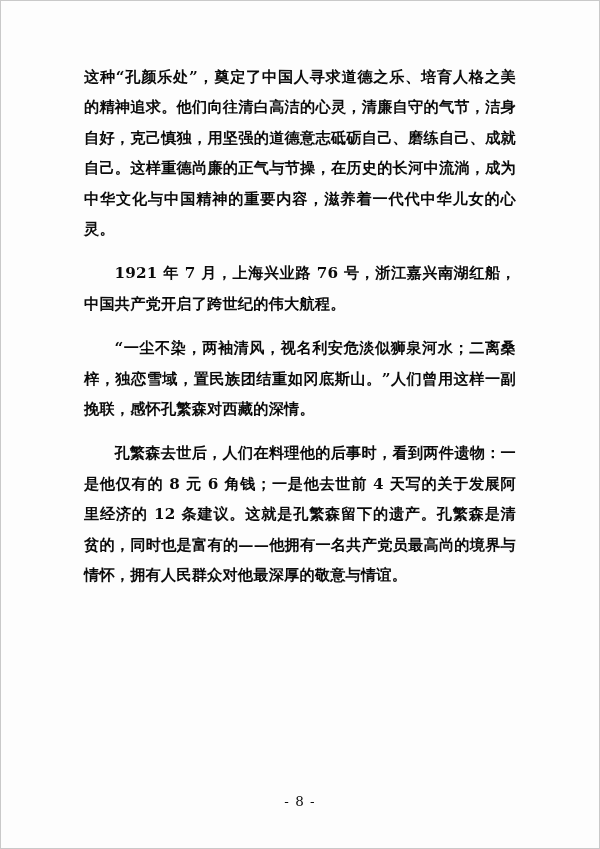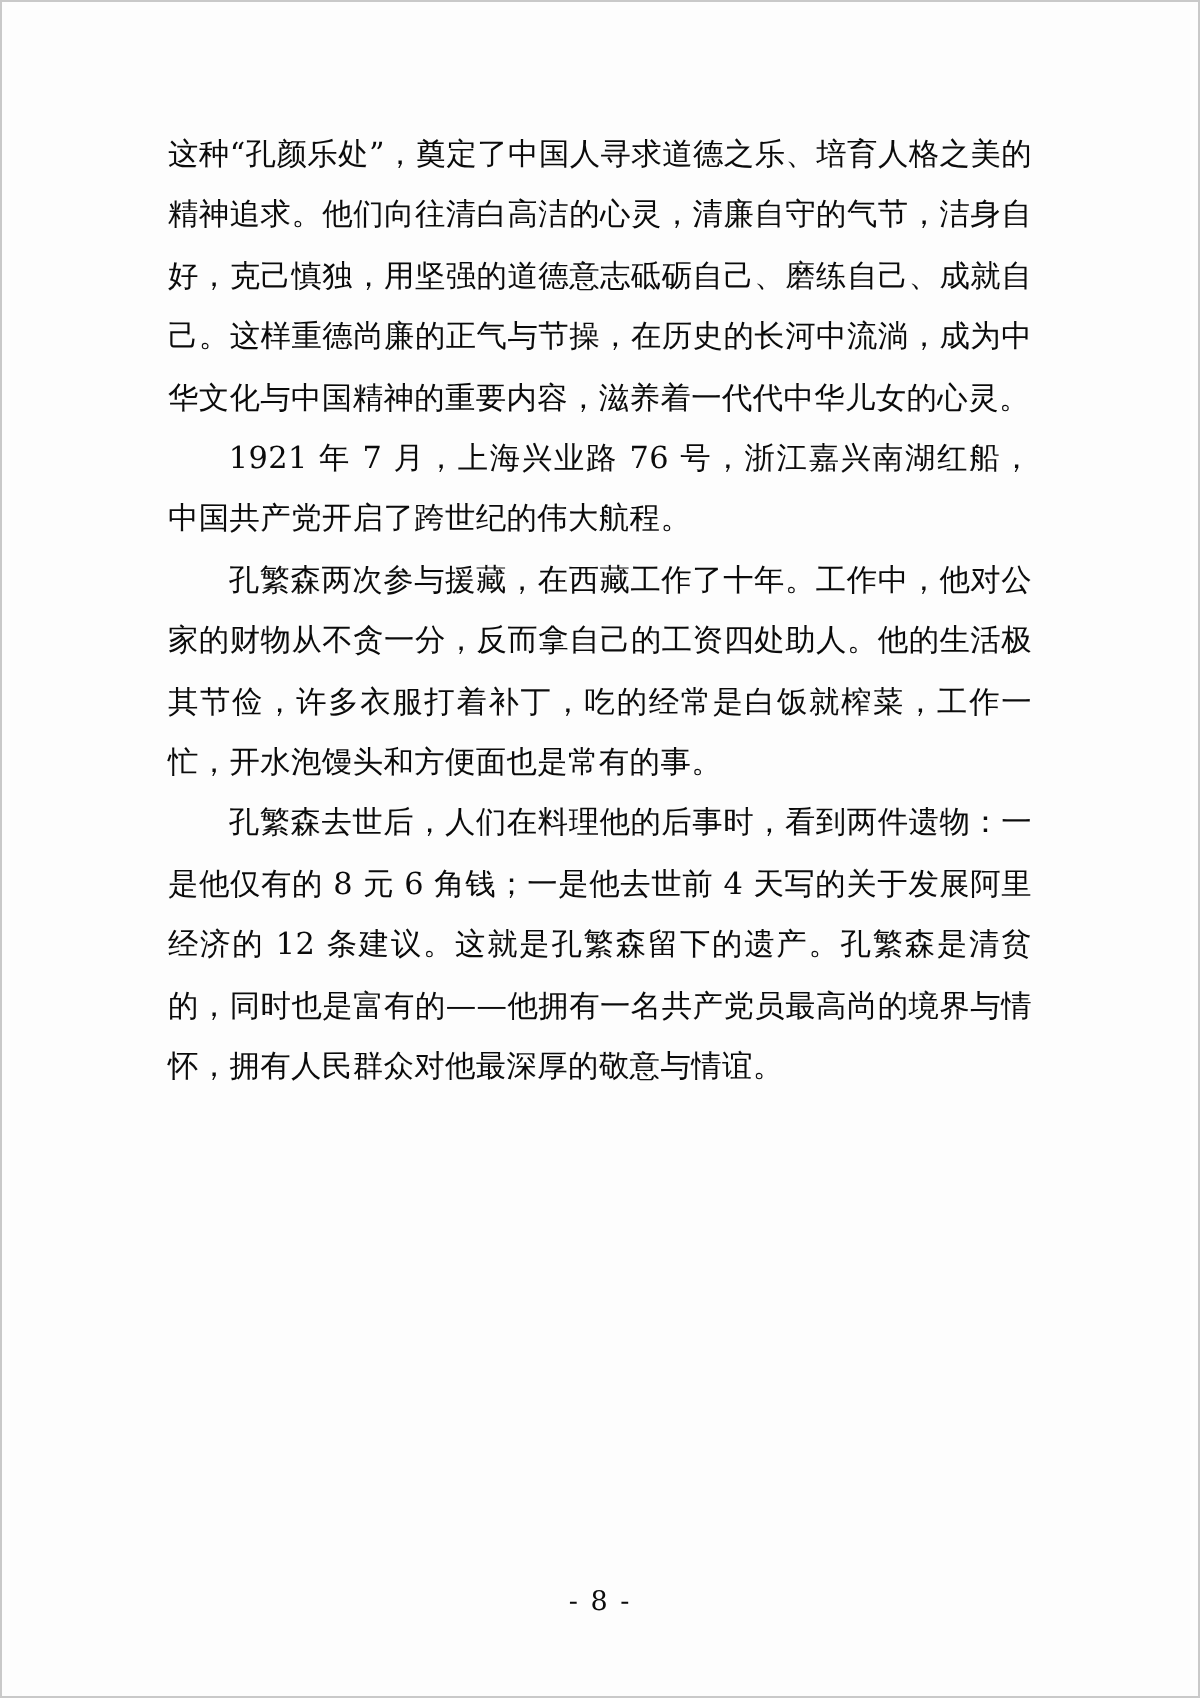--- a/index.html
+++ b/index.html
@@ -37,23 +37,25 @@
     top: 62px;
     width: 432px;
   }
   .para {
     margin: 0 0 0 0;
     font-size: 15.2px;
     line-height: 30.4px;
     text-align: justify;
     text-justify: inter-ideograph;
     letter-spacing: 0.2px;
+    font-weight: bold;
   }
   .indent {
     text-indent: 2em;
+    margin-top: 14px;
   }
   .footer {
     position: absolute;
     left: 0;
     top: 793px;
     width: 600px;
     text-align: center;
     font-size: 13.5px;
     font-family: "DejaVu Serif", "Liberation Serif", serif;
     color: #0b0b0b;
@@ -62,19 +64,19 @@
 </style>
 </head>
 <body>
 
 <div class="page">
   <div class="page-border"></div>
 
   <div class="content">
     <p class="para">这种“孔颜乐处”，奠定了中国人寻求道德之乐、培育人格之美的精神追求。他们向往清白高洁的心灵，清廉自守的气节，洁身自好，克己慎独，用坚强的道德意志砥砺自己、磨练自己、成就自己。这样重德尚廉的正气与节操，在历史的长河中流淌，成为中华文化与中国精神的重要内容，滋养着一代代中华儿女的心灵。</p>
     <p class="para indent">1921 年 7 月，上海兴业路 76 号，浙江嘉兴南湖红船，中国共产党开启了跨世纪的伟大航程。</p>
-    <p class="para indent">孔繁森两次参与援藏，在西藏工作了十年。工作中，他对公家的财物从不贪一分，反而拿自己的工资四处助人。他的生活极其节俭，许多衣服打着补丁，吃的经常是白饭就榨菜，工作一忙，开水泡馒头和方便面也是常有的事。</p>
+    <p class="para indent">“一尘不染，两袖清风，视名利安危淡似狮泉河水；二离桑梓，独恋雪域，置民族团结重如冈底斯山。”人们曾用这样一副挽联，感怀孔繁森对西藏的深情。</p>
     <p class="para indent">孔繁森去世后，人们在料理他的后事时，看到两件遗物：一是他仅有的 8 元 6 角钱；一是他去世前 4 天写的关于发展阿里经济的 12 条建议。这就是孔繁森留下的遗产。孔繁森是清贫的，同时也是富有的——他拥有一名共产党员最高尚的境界与情怀，拥有人民群众对他最深厚的敬意与情谊。</p>
 
   </div>
 
   <div class="footer">- 8 -</div>
 </div>
 
 </body></html>

